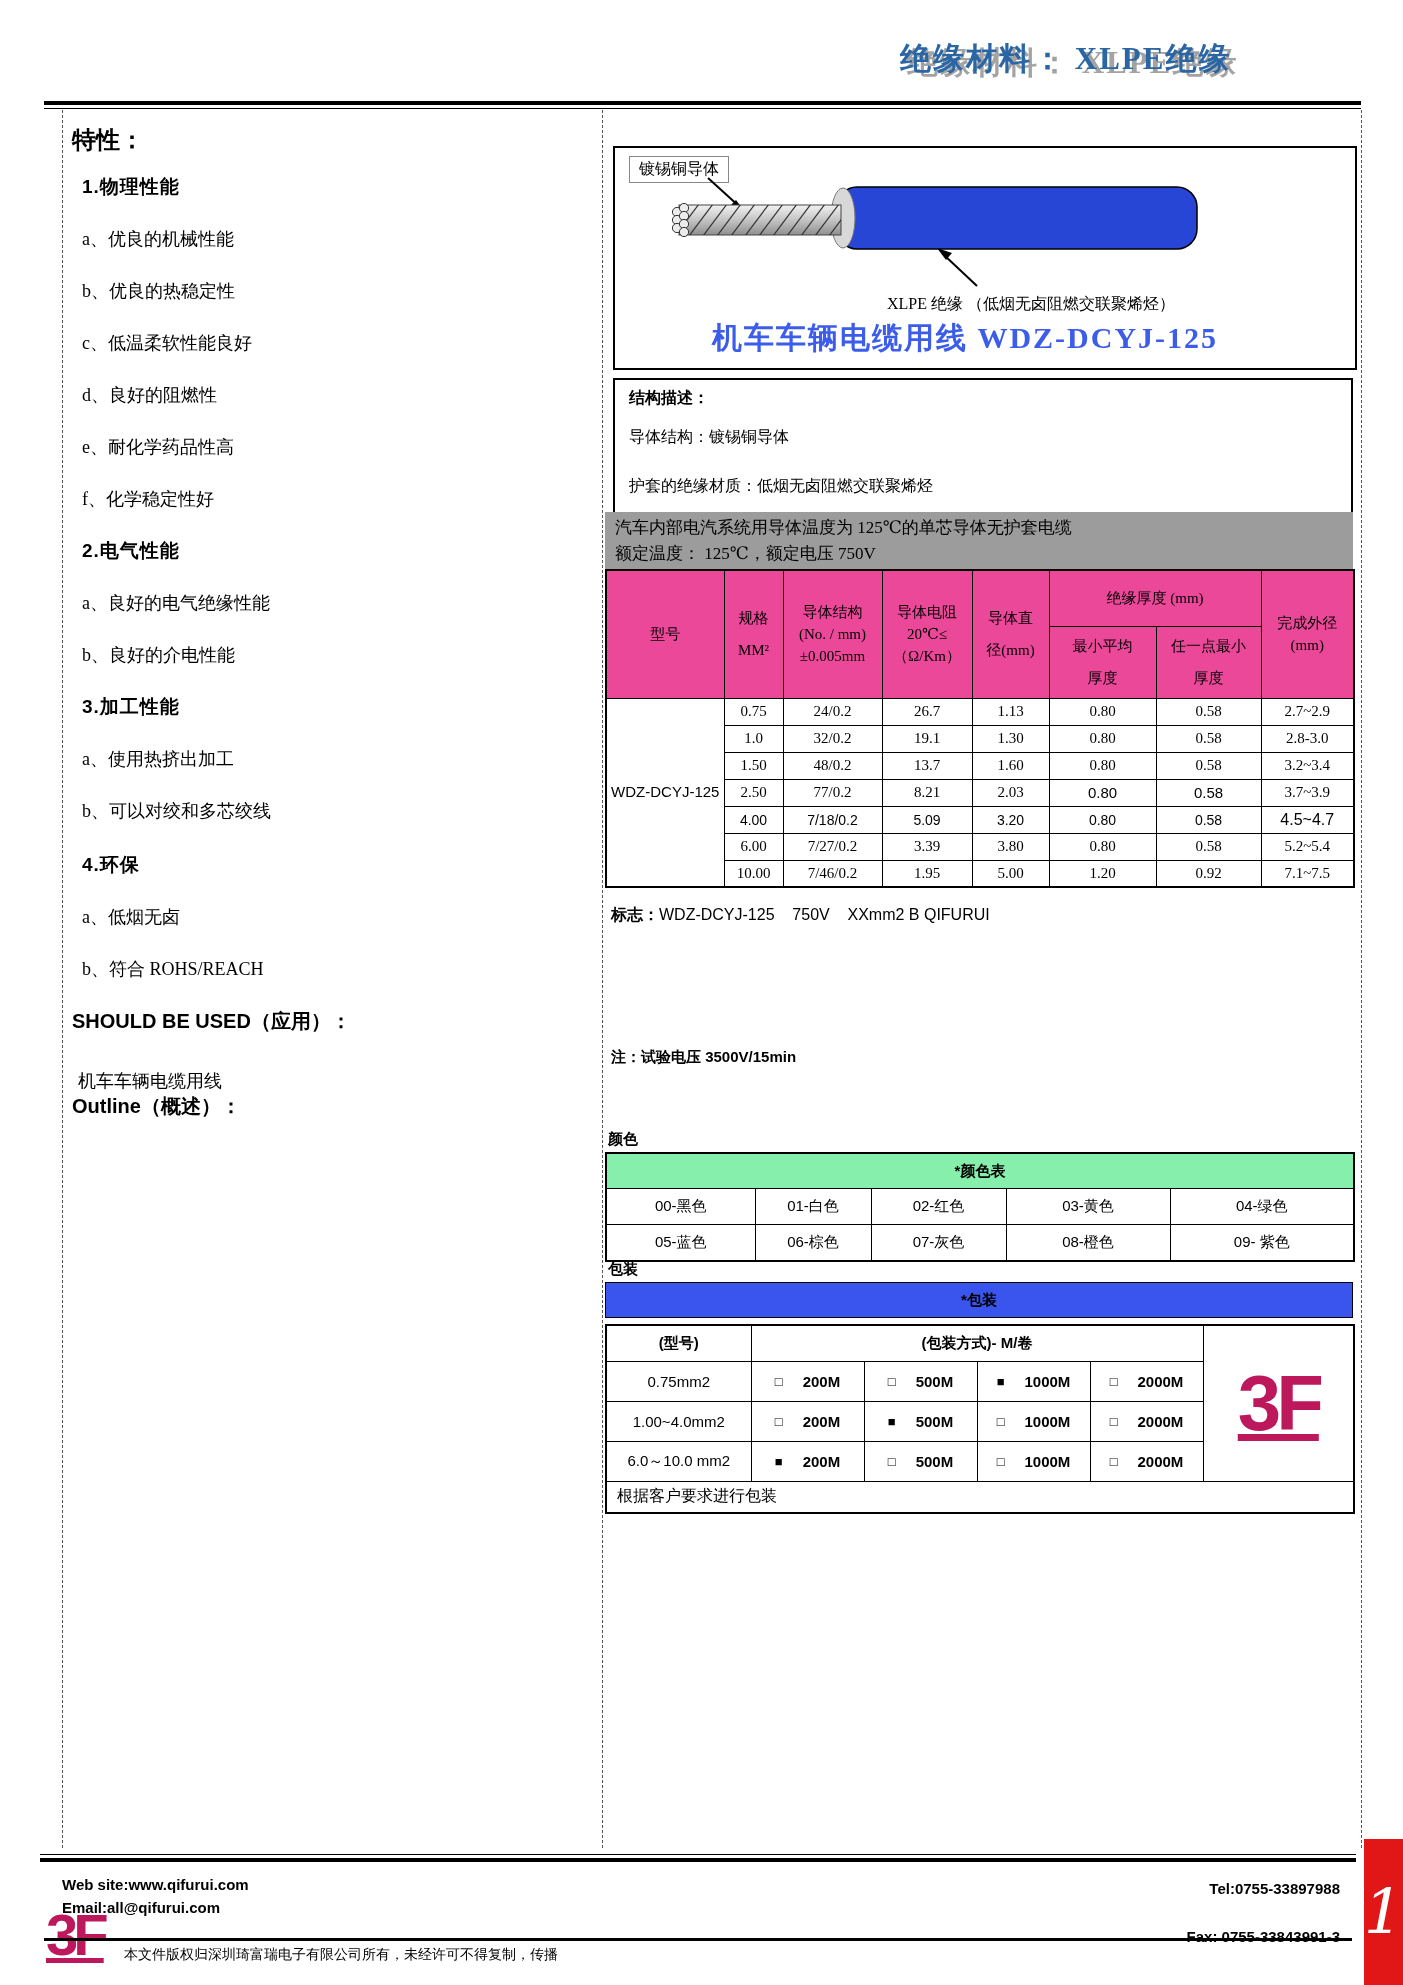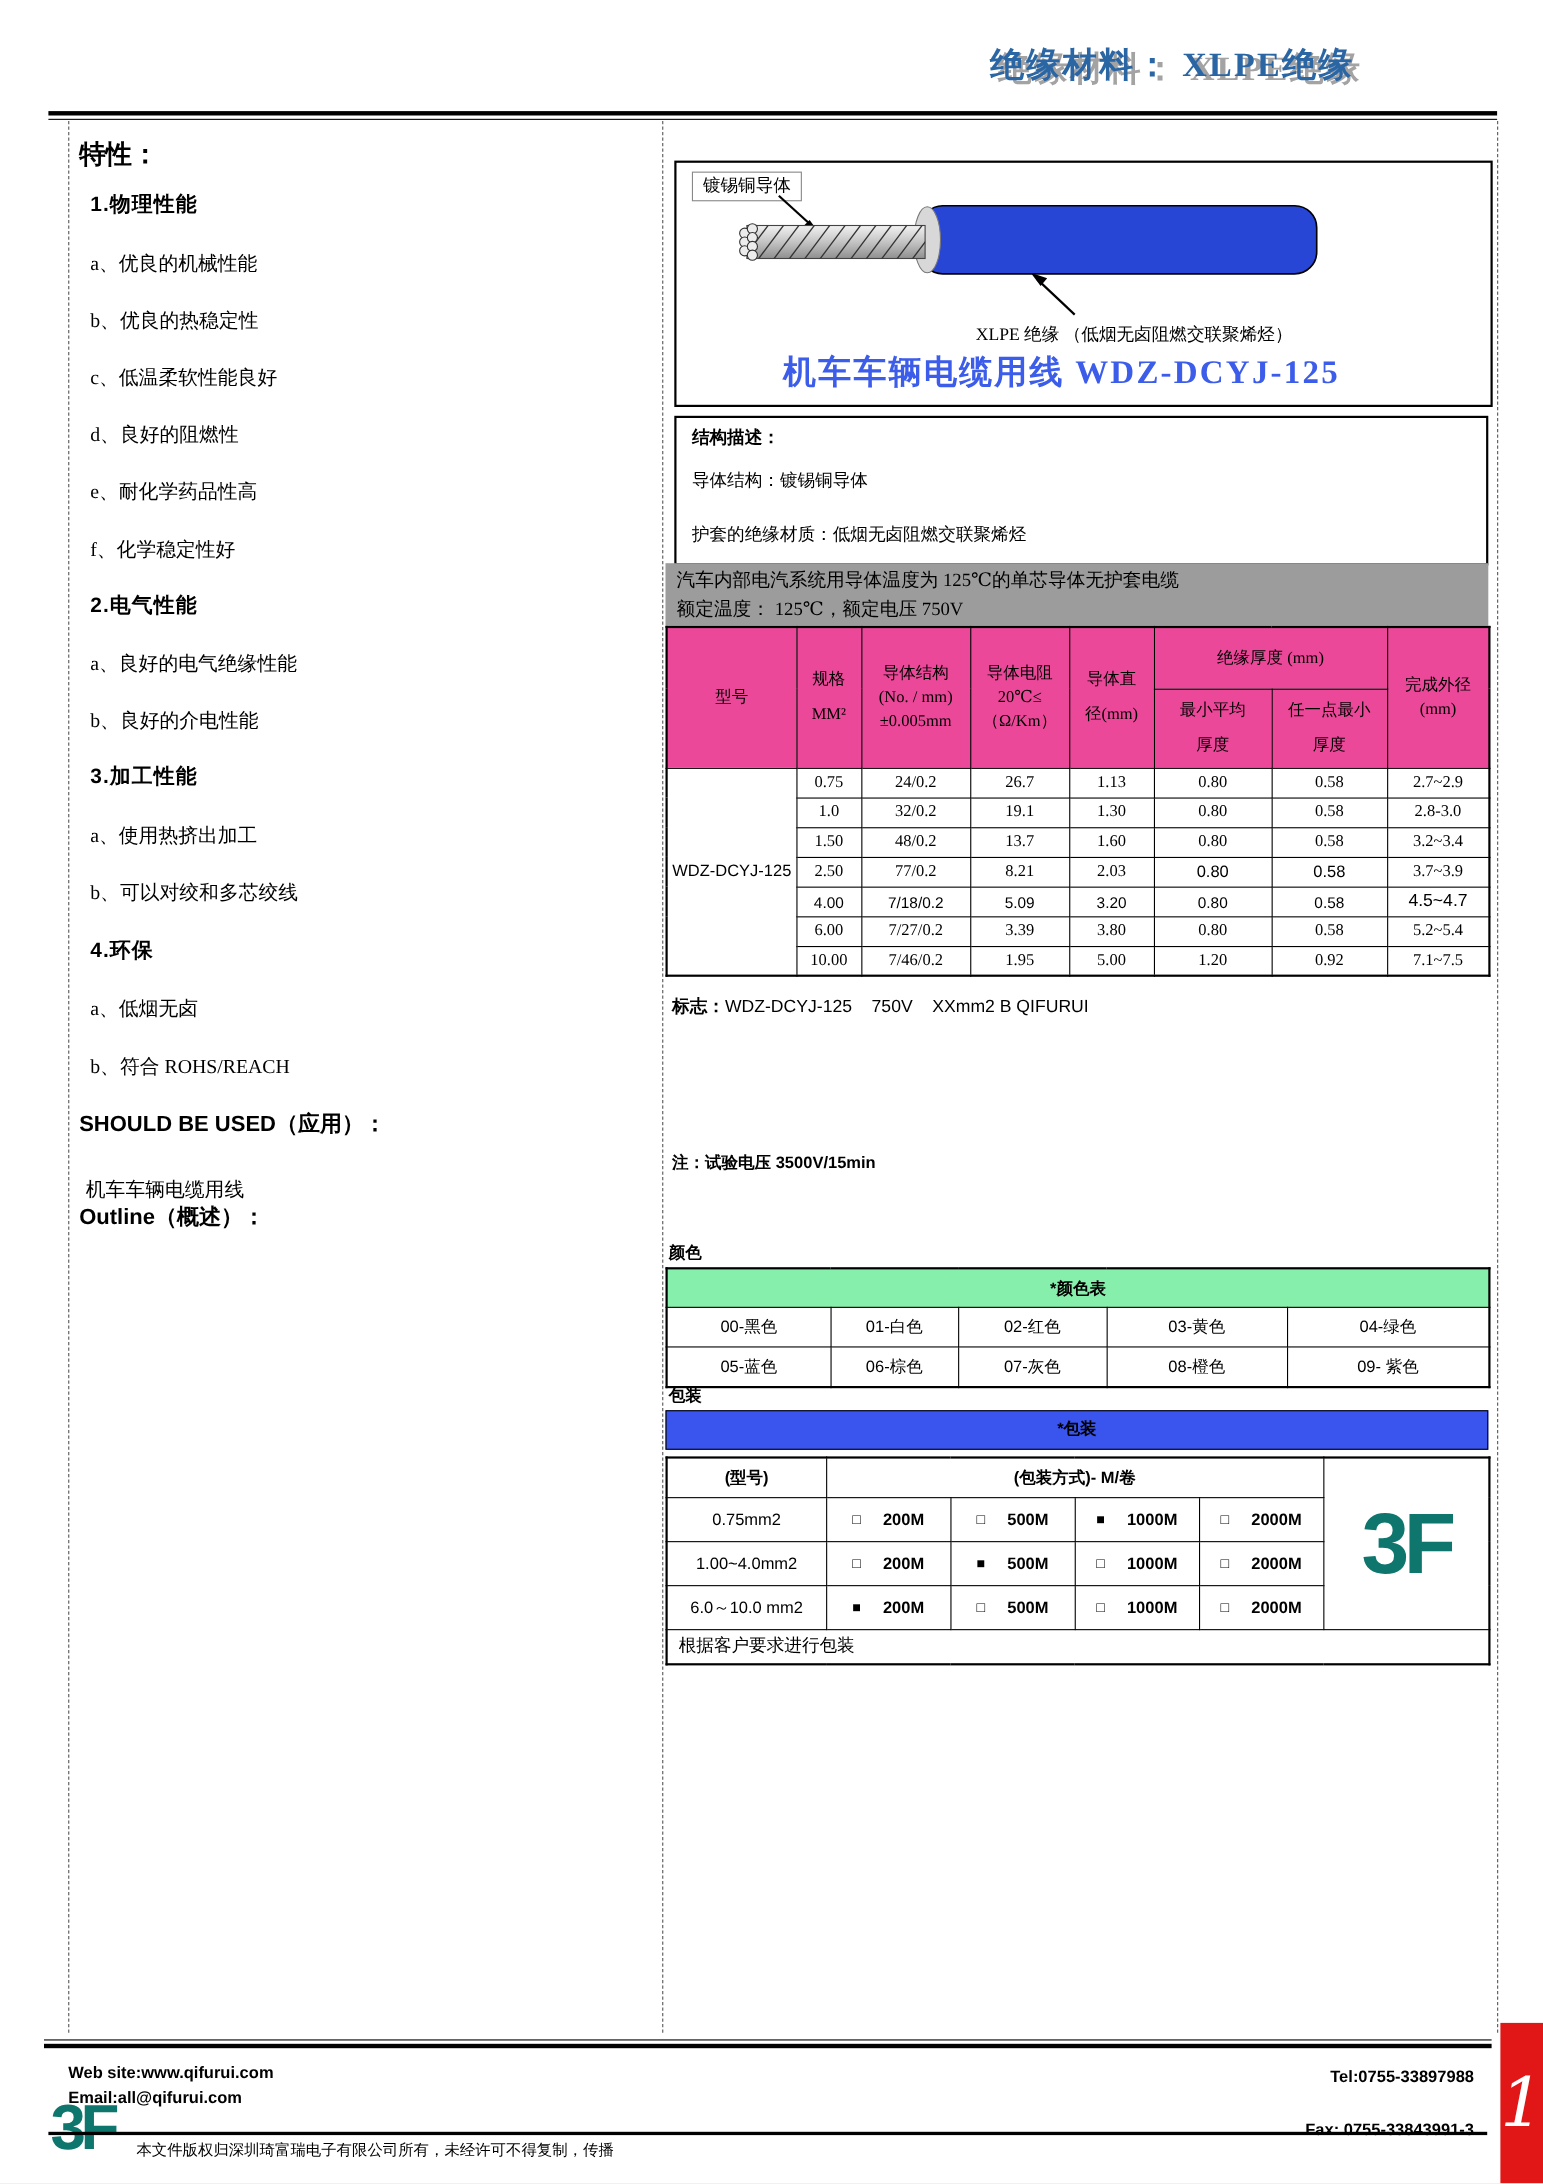--- a/index.html
+++ b/index.html
@@ -85,22 +85,22 @@
   .pkg-wrap{left:605px;top:1324px;}
   table.pkg{border-collapse:collapse;table-layout:fixed;width:748px;border:2px solid #000;}
   .pkg td{border:1px solid #000;text-align:center;vertical-align:middle;font-size:15px;
           font-family:"Liberation Sans","DejaVu Sans",sans-serif;}
   .pkg tr.hrow{height:36px;font-weight:bold;}
   .pkg tr.drow{height:40px;}
   .pkg tr.nrow{height:32px;}
   .pkg .opt b{font-weight:bold;margin-left:20px;}
   .pkg .glyph{font-size:13px;position:relative;top:-1px;}
   .pkg .note-cell{text-align:left;padding-left:10px;font-family:"Liberation Serif","DejaVu Serif",serif;font-size:16px;font-weight:normal;}
-  .logo3f{color:#0f766e;font-weight:900;font-family:"Liberation Sans","DejaVu Sans",sans-serif;
-          letter-spacing:-5px;line-height:1;}
+  .logo3f{color:#be185d;font-weight:900;font-family:"Liberation Sans","DejaVu Sans",sans-serif;
+          letter-spacing:-5px;line-height:1;text-decoration:underline;}
   .logo-cell .logo3f{font-size:78px;}
 
   
   .foot-rule{left:40px;top:1854px;width:1316px;height:3px;border-top:1px solid #000;border-bottom:4px solid #000;}
   .f-web{left:62px;top:1876px;font-size:15px;font-weight:bold;}
   .f-mail{left:62px;top:1899px;font-size:15px;font-weight:bold;}
   .f-tel{left:1040px;top:1880px;width:300px;text-align:right;font-size:15px;font-weight:bold;}
   .f-fax{left:1040px;top:1928px;width:300px;text-align:right;font-size:15px;font-weight:bold;}
   .f-logo{left:46px;top:1906px;font-size:58px;}
   .black-line{left:44px;top:1938px;width:1308px;height:3px;background:#000;}

